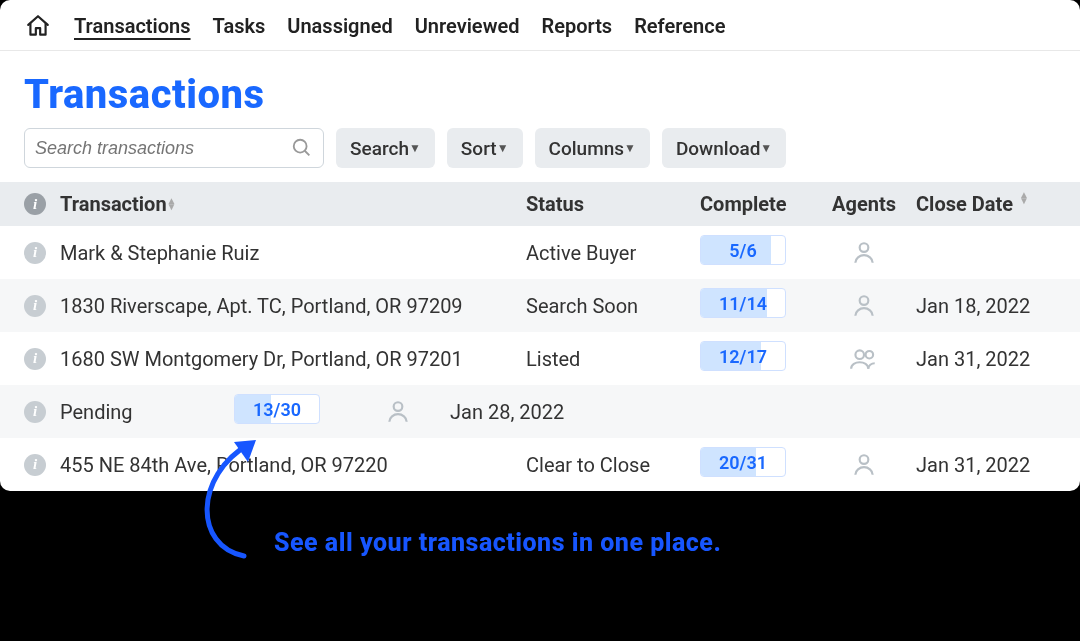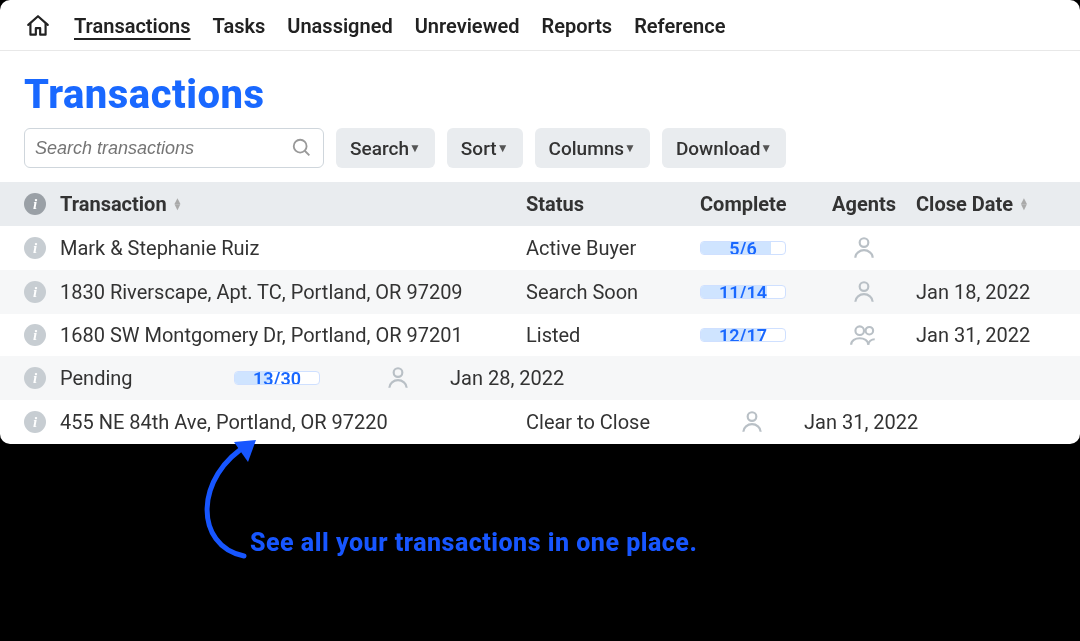--- a/index.html
+++ b/index.html
@@ -12,36 +12,36 @@
 .page-title { color: #1968ff; font-weight: 800; font-size: 40px; padding: 20px 24px 10px 24px; letter-spacing: 0.5px; }
 .toolbar { display: flex; align-items: center; gap: 12px; padding: 0 24px 14px 24px; }
 .search-box { display: flex; align-items: center; border: 1px solid #cfd6dc; border-radius: 6px; padding: 4px 10px; width: 300px; height: 40px; }
 .search-input { border: none; outline: none; flex: 1; font-size: 18px; font-style: italic; color: #888; background: transparent; }
 .search-glass { width: 22px; height: 22px; color: #999; }
 .tool-btn { display: inline-flex; align-items: center; background: #e9ecef; border-radius: 6px; padding: 6px 14px; font-size: 19px; font-weight: 500; color: #333; cursor: pointer; height: 40px; }
 .caret { font-size: 12px; color: #555; }
 .table { width: 100%; }
 .thead { display: flex; background: #e9ecef; padding: 10px 24px; font-weight: 700; color: #333; font-size: 20px; }
 .col-info { width: 36px; display: flex; align-items: center; }
-.col-txn { width: 466px; display: flex; align-items: center; gap: 6px; }
+.col-txn { width: 466px; display: flex; align-items: center; }
 .col-status { width: 174px; }
 .col-complete { width: 112px; text-align: left; }
 .col-agents { width: 104px; text-align: center; }
-.col-close { flex: 1; display: flex; align-items: center; gap: 6px; }
+.col-close { flex: 1; display: flex; align-items: flex-start; gap: 6px; }
 .sort-arrows { display: inline-flex; flex-direction: column; line-height: 6px; font-size: 10px; color: #aaa; }
 .trow { display: flex; align-items: center; padding: 9px 24px; font-size: 20px; color: #333; }
 .trow.alt { background: #f6f7f8; }
 .info-icon { width: 22px; height: 22px; border-radius: 50%; background: #c7cdd2; color: #fff; display: flex; align-items: center; justify-content: center; font-family: Georgia, serif; font-style: italic; font-weight: 700; font-size: 15px; }
 .info-icon.header { background: #9aa0a6; }
-.complete-pill { display: inline-block; border: 1px solid #cfe0ff; border-radius: 4px; position: relative; width: 86px; height: 14px; overflow: hidden; background: #fff; }
+.complete-pill { display: inline-block; border: 1px solid #cfe0ff; border-radius: 4px; position: relative; width: 86px; height: 30px; overflow: hidden; background: #fff; }
 .complete-fill { position: absolute; left: 0; top: 0; bottom: 0; background: #cfe4ff; }
 .complete-label { position: absolute; inset: 0; display: flex; align-items: center; justify-content: center; color: #1968ff; font-weight: 600; font-size: 18px; }
 .agent-icon { color: #b9c0c6; display: flex; justify-content: center; }
 .annotation { position: absolute; left: 250px; top: 528px; display: flex; align-items: center; gap: 10px; }
-.annotation-text { color: #1756ff; font-weight: 800; font-size: 25px; letter-spacing: 0.5px; }
+.annotation-text { color: #1756ff; font-weight: 800; font-size: 25px; letter-spacing: 0.5px; margin-left: 24px; }
 .arrow-svg { position: absolute; left: 184px; top: 436px; width: 90px; height: 130px; pointer-events: none; }
 </style>
 </head>
 <body>
 
 <div class="card">
 
   <div class="topnav">
     <div class="home-icon">
       <svg viewBox="0 0 24 24" width="26" height="26" fill="none" stroke="#222" stroke-width="2" stroke-linecap="round" stroke-linejoin="round">
@@ -173,20 +173,21 @@
             </svg>
           </div>
           <div class="col-close">Jan 28, 2022</div>
         </div>
         <div class="trow">
           <div class="col-info">
             <span class="info-icon">i</span>
           </div>
           <div class="col-txn">455 NE 84th Ave, Portland, OR 97220</div>
           <div class="col-status">Clear to Close</div>
+          <div class="col-complete"><span class="complete-pill"><span class="complete-fill" style="width:65%"></span><span class="complete-label">20/31</span></span></div>
           <div class="col-agents agent-icon">
             <svg viewBox="0 0 24 24" width="26" height="26" fill="none" stroke="#b9c0c6" stroke-width="2">
               <circle cx="12" cy="7" r="4"></circle>
               <path d="M4 21c0-4 4-7 8-7s8 3 8 7"></path>
             </svg>
           </div>
           <div class="col-close">Jan 31, 2022</div>
         </div>
       </div>
   </div>

